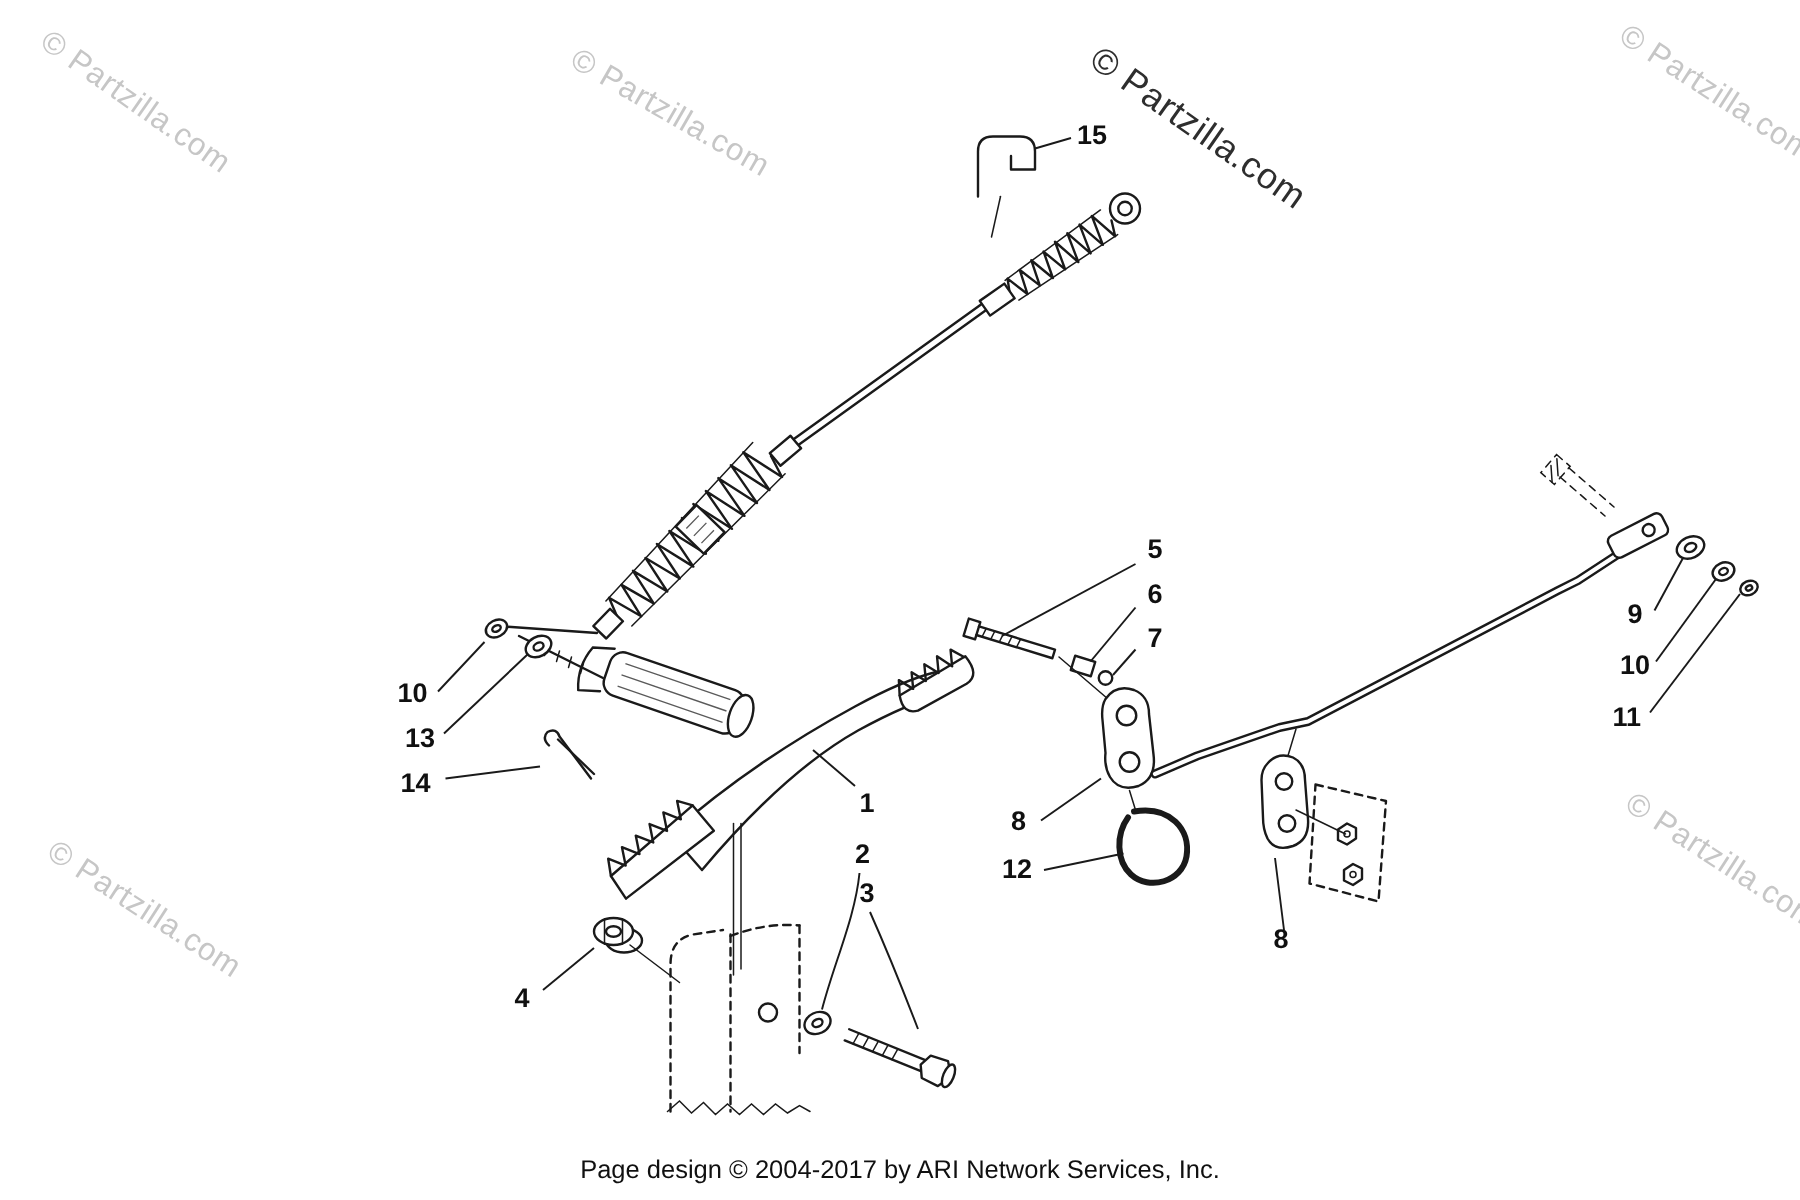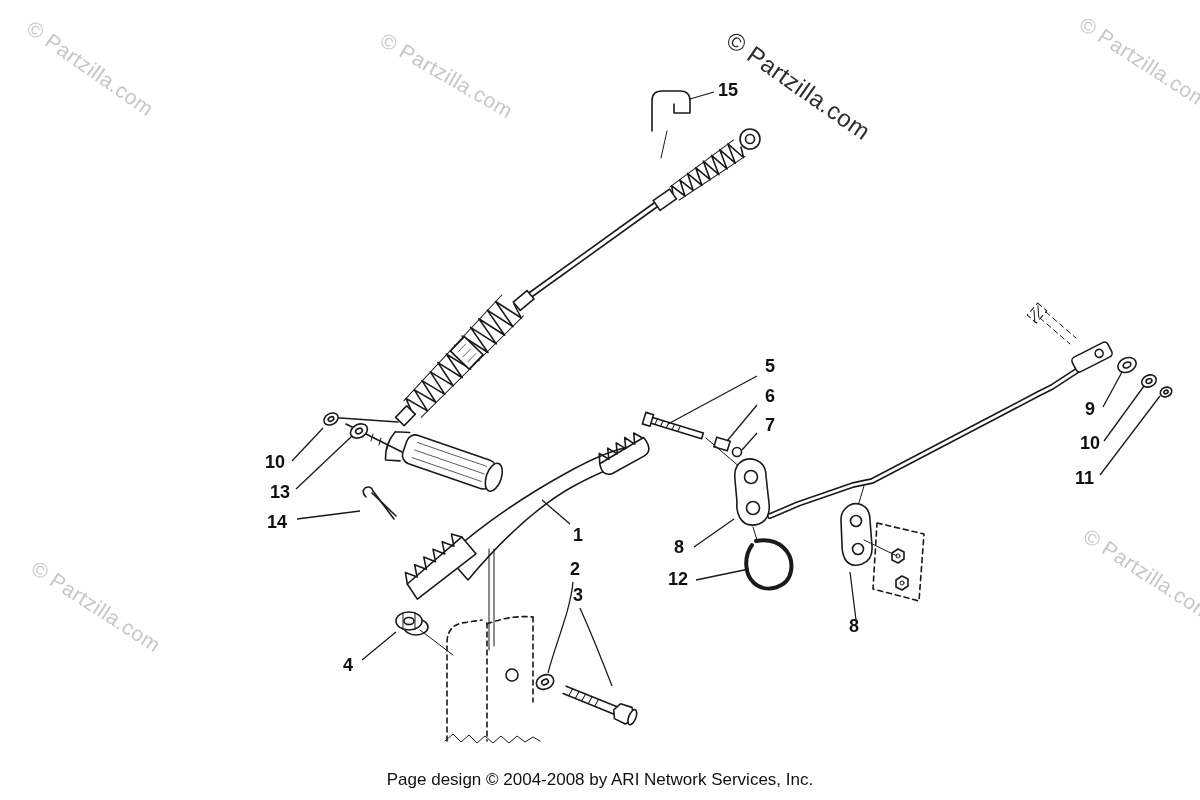--- a/index.html
+++ b/index.html
@@ -243,14 +243,14 @@
       <text class="callout" x="765" y="431">7</text>
       <text class="callout" x="674" y="553">8</text>
       <text class="callout" x="668" y="585">12</text>
       <text class="callout" x="849" y="632">8</text>
       <text class="callout" x="1085" y="415">9</text>
       <text class="callout" x="1080" y="449">10</text>
       <text class="callout" x="1075" y="484">11</text>
     </g>
   </svg>
 
-  <div class="footer">Page design © 2004-2008 by ARI Network Services, Inc.</div>
+  <div class="footer">Page design © 2004-2017 by ARI Network Services, Inc.</div>
 </div>
 
 </body></html>

